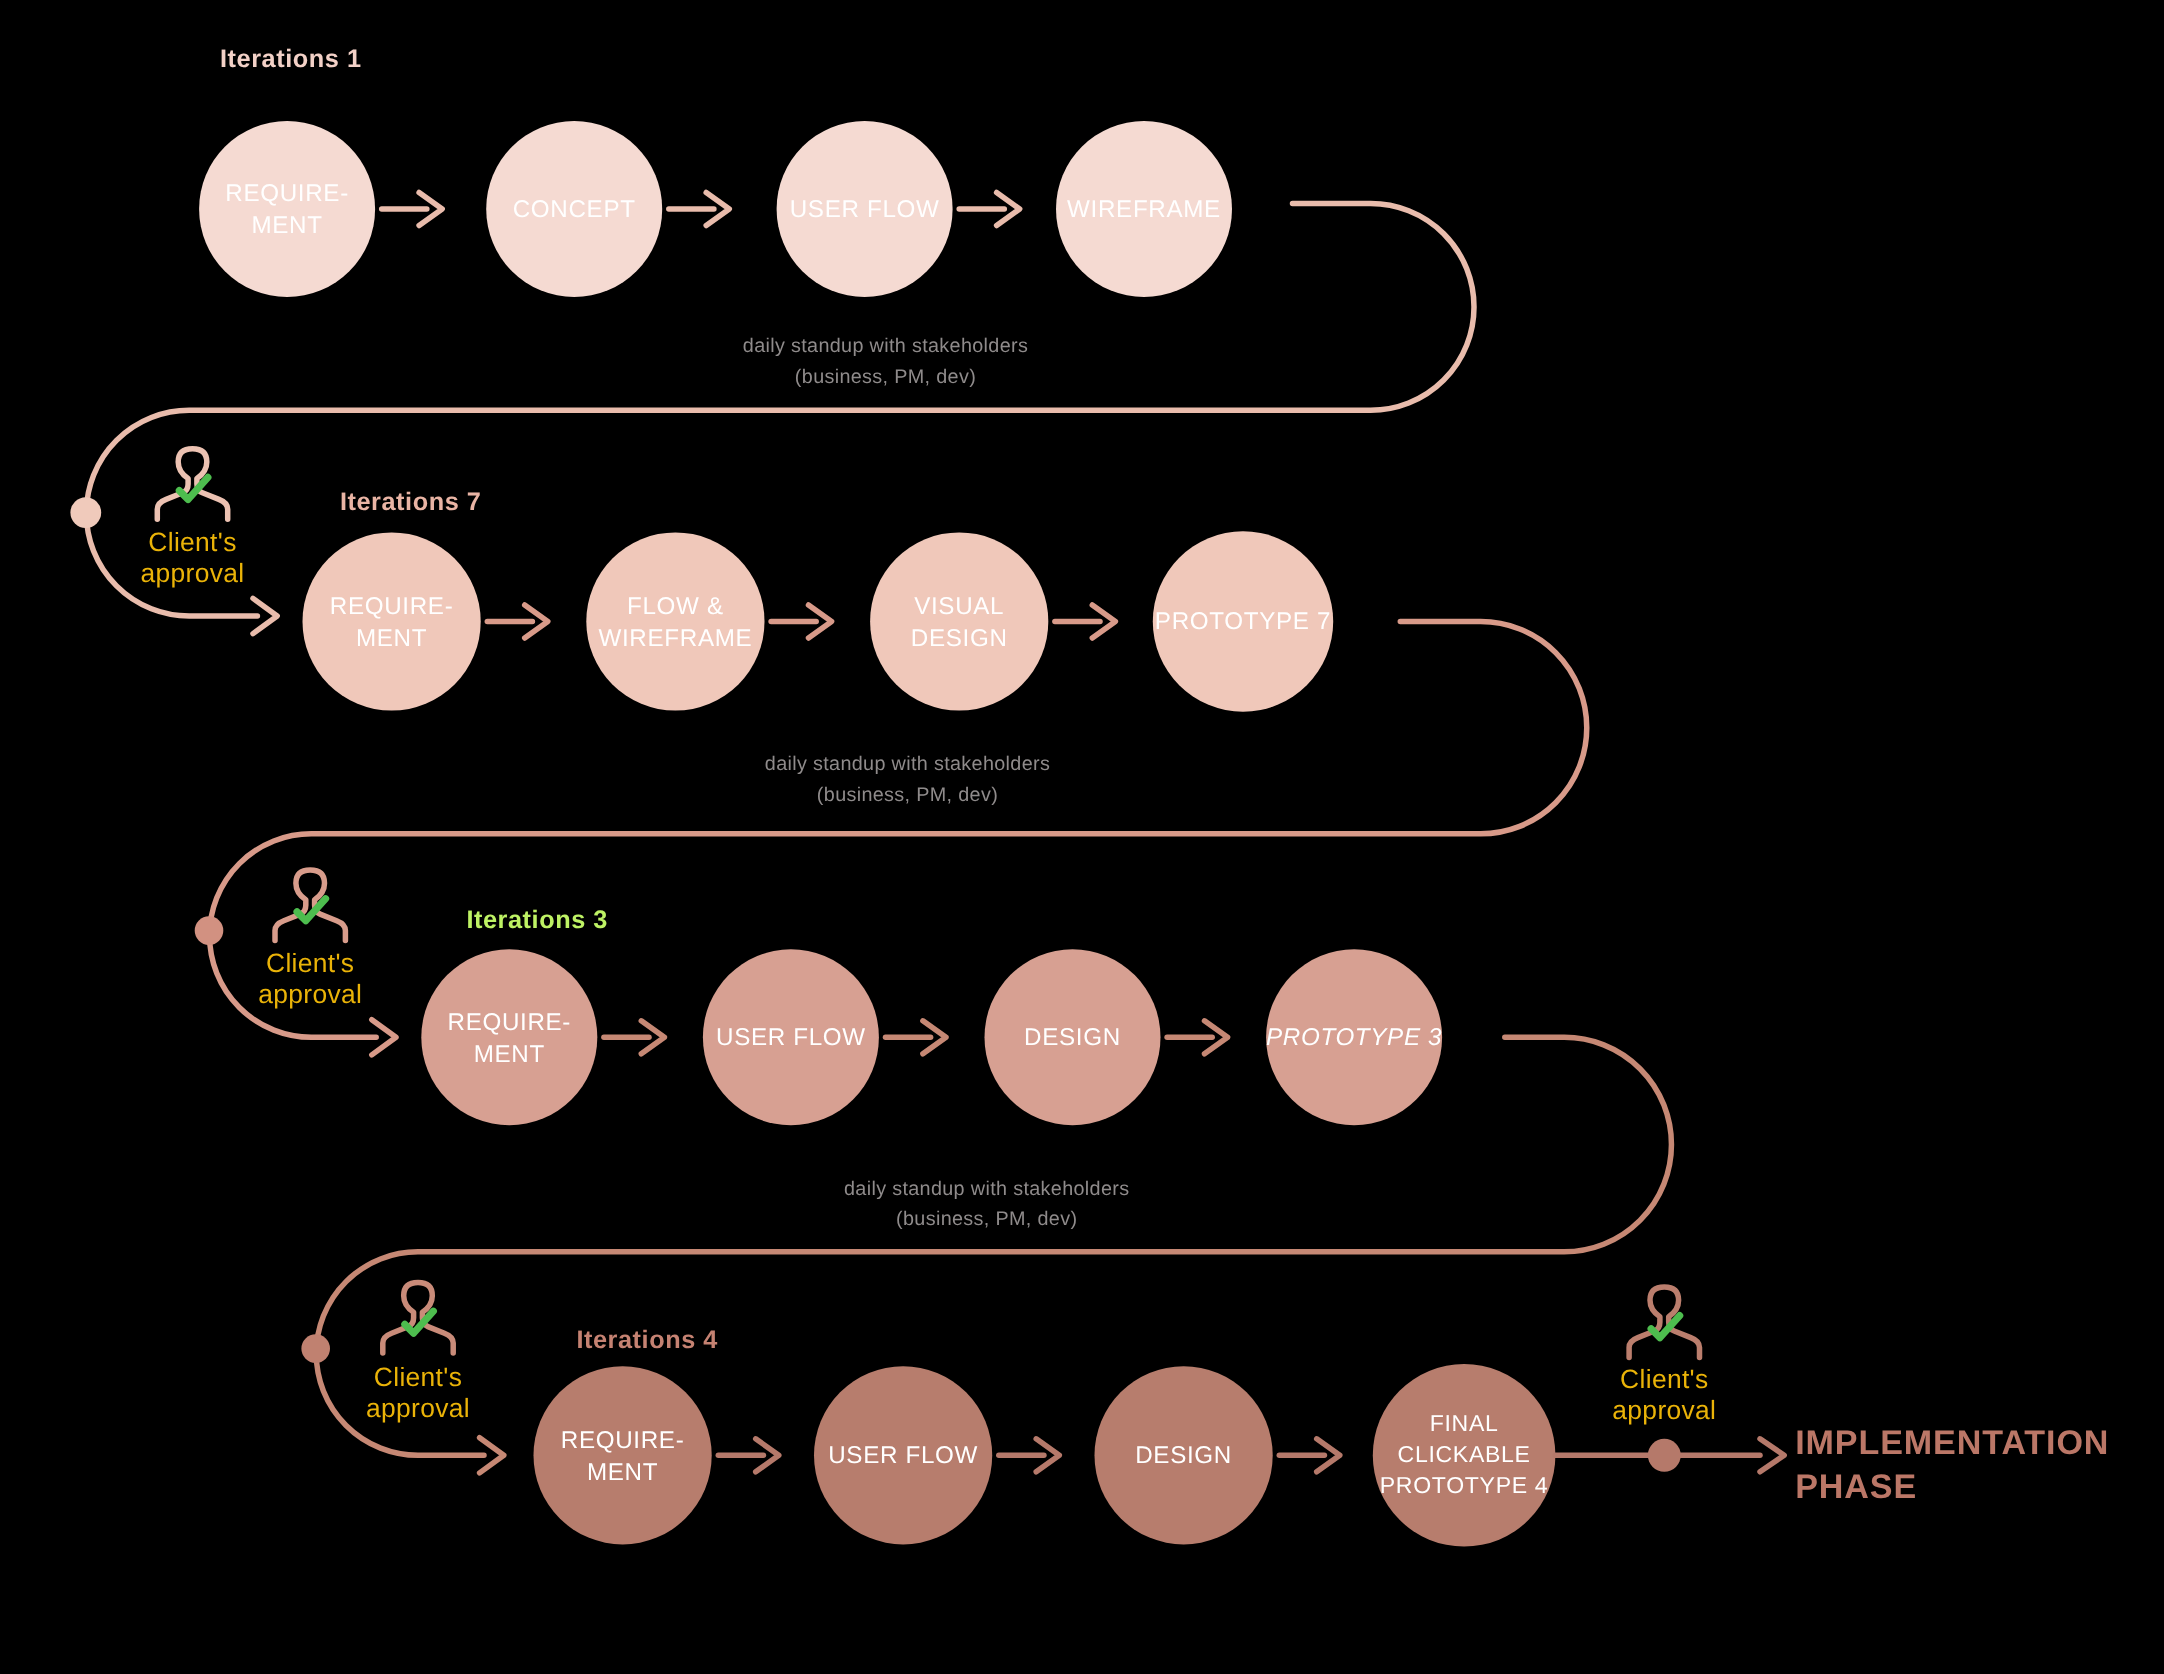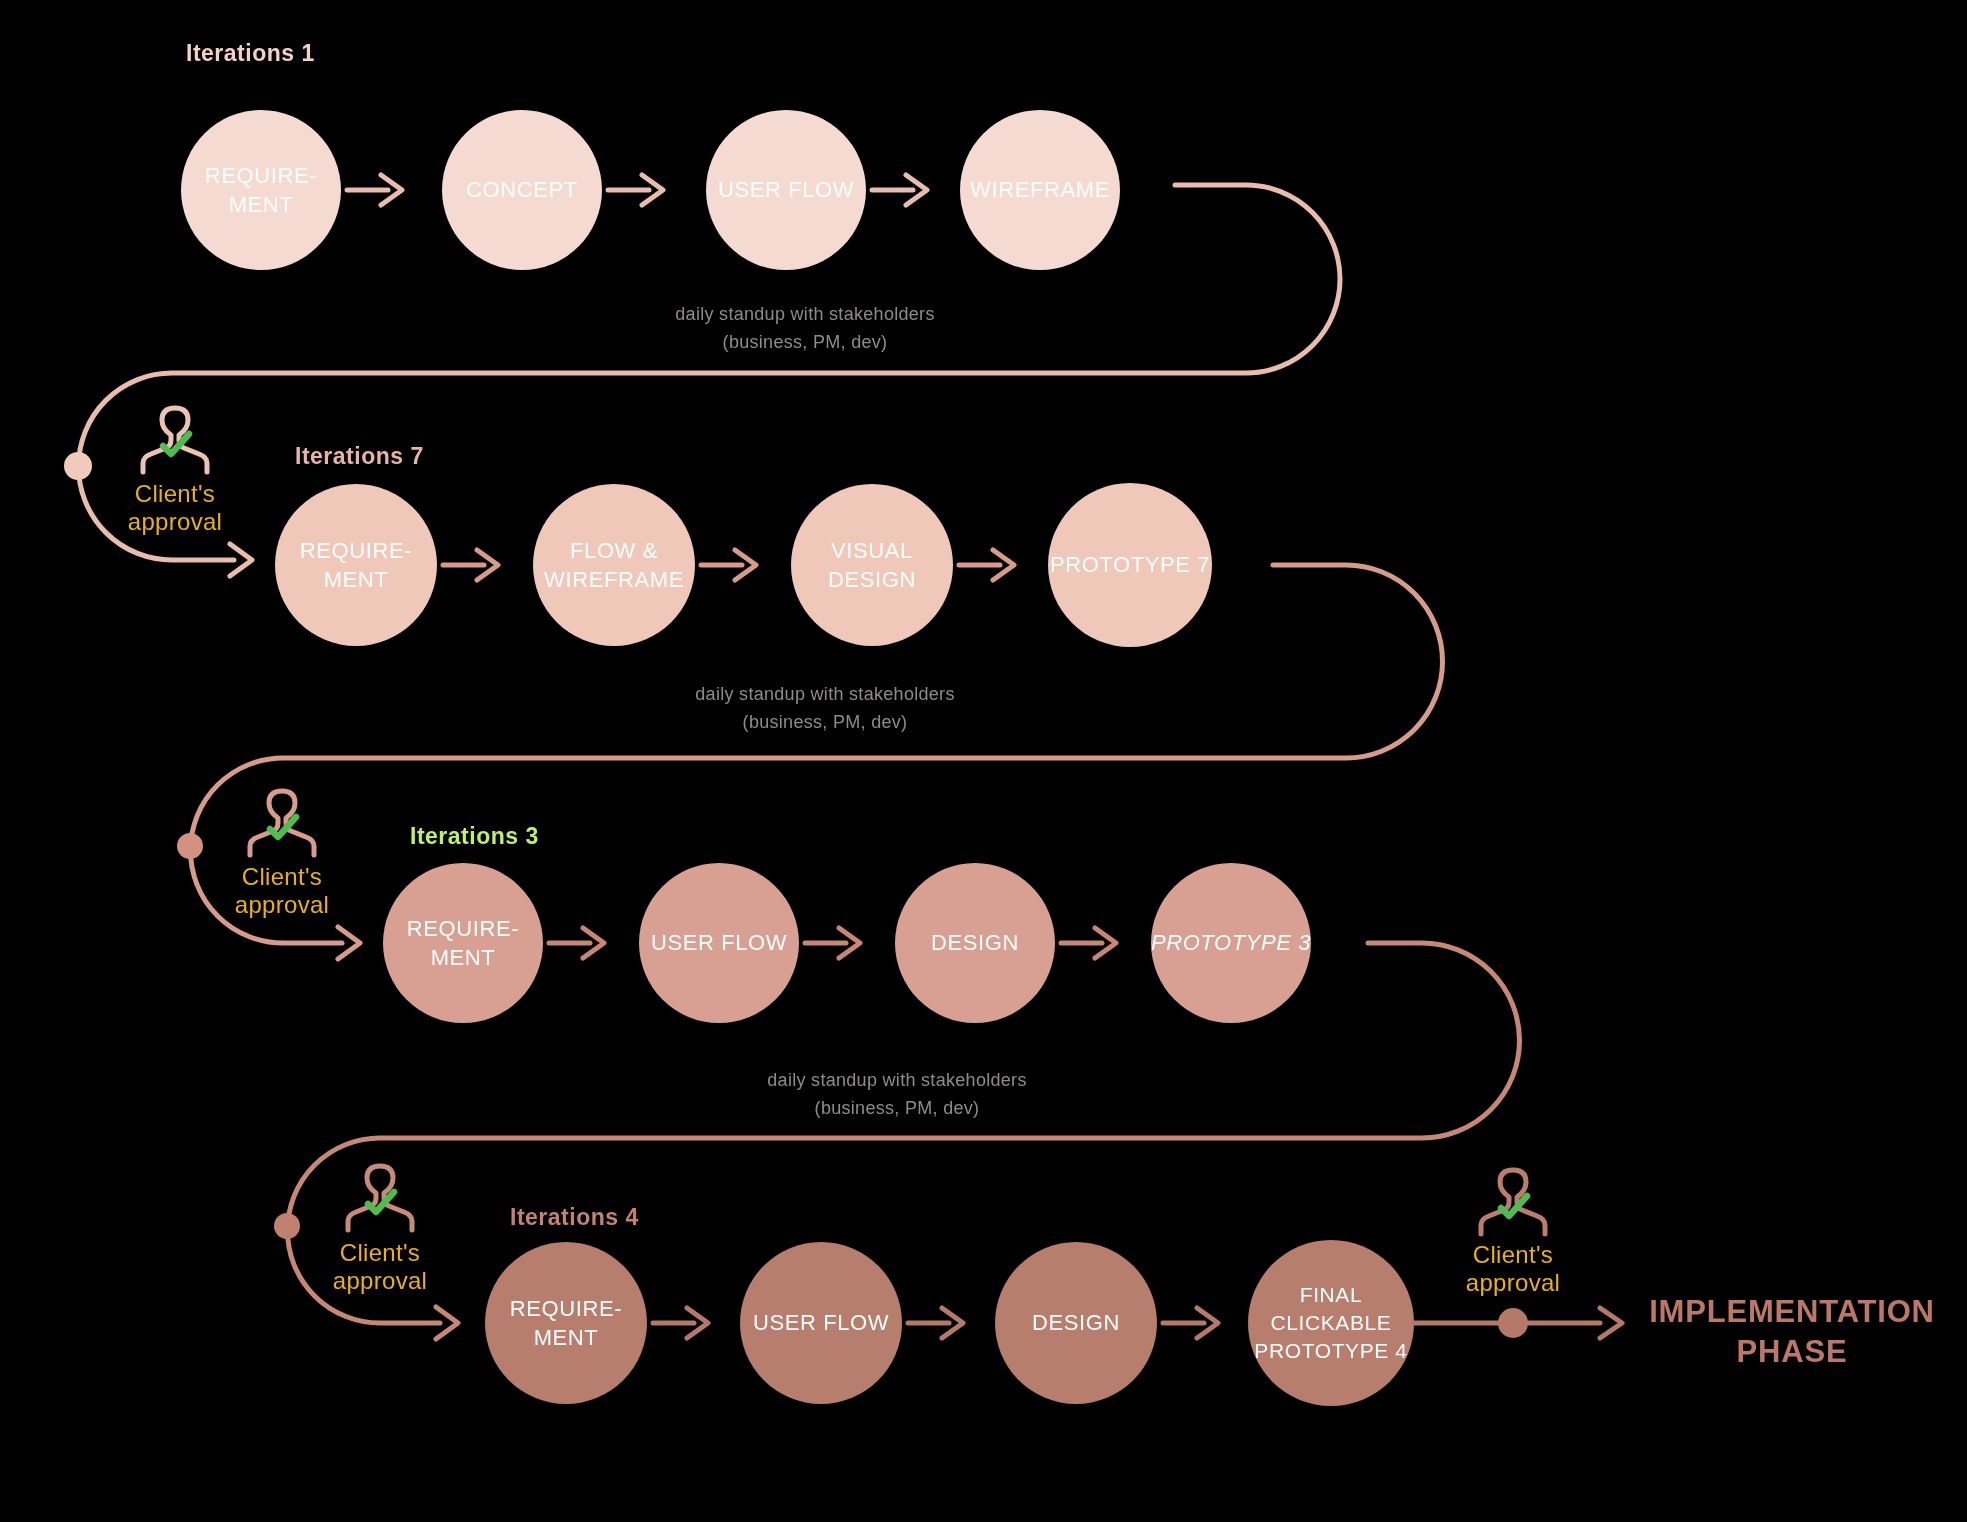--- a/index.html
+++ b/index.html
@@ -20,20 +20,21 @@
     position: absolute;
     left: 0;
     top: 0;
   }
   .abs { position: absolute; }
   .itlabel {
     font-size: 23px;
     font-weight: 600;
     letter-spacing: 0.5px;
     white-space: nowrap;
+    margin-left: 14px;
   }
   .circle-label {
     width: 184px;
     height: 124px;
     display: flex;
     flex-direction: column;
     align-items: center;
     justify-content: center;
     text-align: center;
     color: #ffffff;
@@ -52,21 +53,20 @@
   .approval {
     width: 220px;
     text-align: center;
     color: #eab308;
     font-size: 24px;
     line-height: 28px;
     letter-spacing: 0.3px;
   }
   .impl {
     width: 320px;
-    text-align: center;
     font-size: 31px;
     font-weight: 700;
     line-height: 40px;
     letter-spacing: 0.8px;
   }
 </style>
 </head>
 <body>
 
 <div class="scene">

